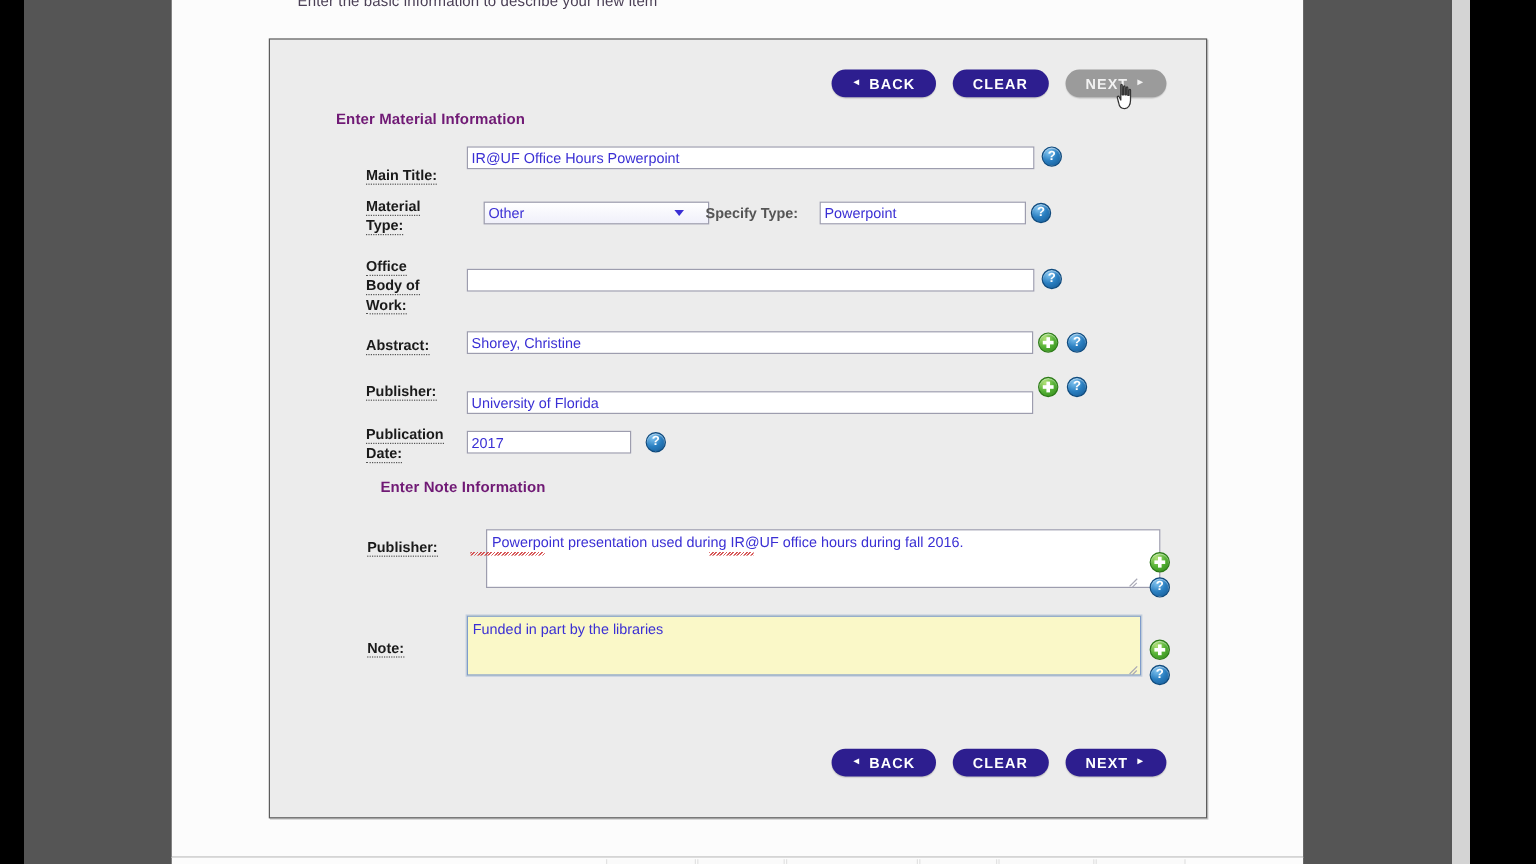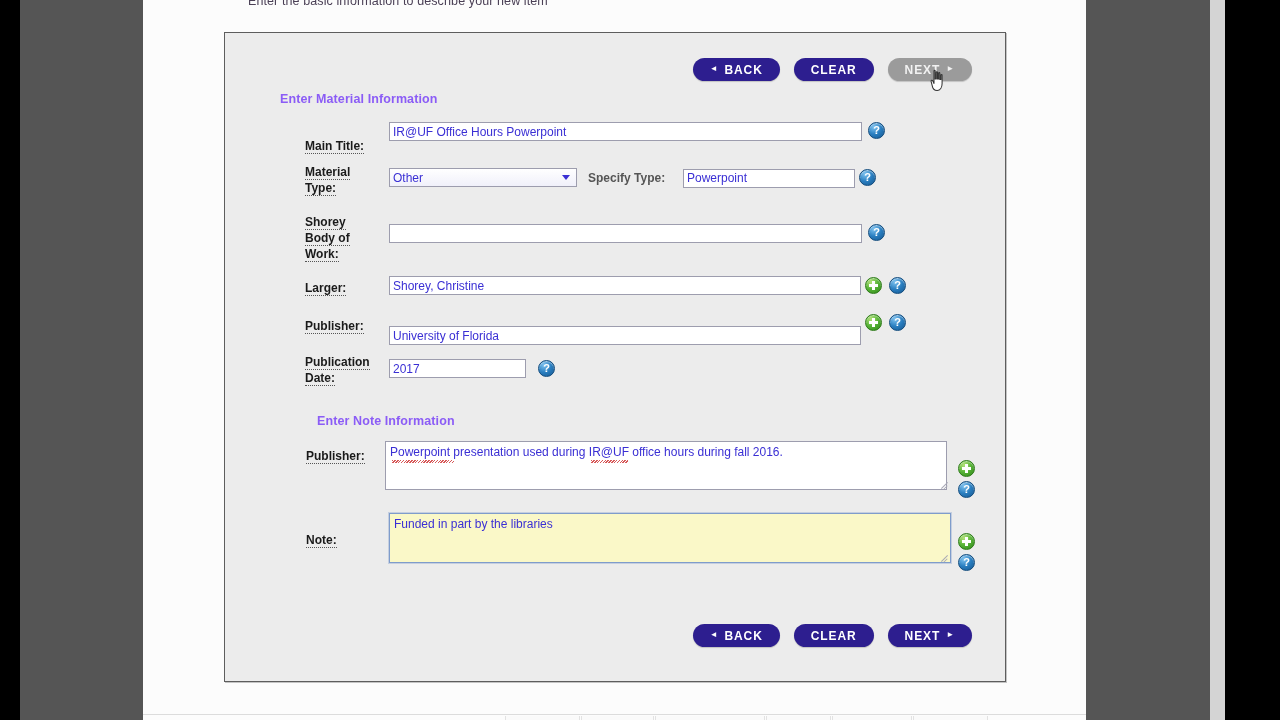--- a/index.html
+++ b/index.html
@@ -74,21 +74,21 @@
   }
   .btn.hover {
     background: #9b9b9b;
     color: #f2f2f2;
   }
   .btn .arrow { font-size: 8px; line-height: 1; position: relative; top: -.5px; }
 
   
   .section-title {
     position: absolute; left: 55px;
-    font-size: 12.5px; color: #8b5cf6; font-weight: bold;
+    font-size: 12.5px; color: #701a75; font-weight: bold;
     letter-spacing: .1px;
   }
 
   
   .row { position: absolute; left: 0; width: 100%; }
   .flabel {
     position: absolute;
     font-size: 12px; color: #1a1a1a; font-weight: bold;
     line-height: 14px;
     border-bottom: 1px dotted #555;
@@ -117,20 +117,21 @@
     padding: 0 3px;
     outline: none;
   }
   input.txt.empty { color: #3a2fd4; }
   select.sel {
     -webkit-appearance: none; appearance: none;
     background: linear-gradient(#ffffff, #f0f0fa);
     padding-right: 2px;
     color: #3a2fd4;
     cursor: pointer;
+    margin-left: 14px;
   }
   .sel-wrap { position: absolute; }
   .sel-arrow {
     position: absolute; right: 7px; top: 7px;
     width: 0; height: 0;
     border-left: 4px solid transparent;
     border-right: 4px solid transparent;
     border-top: 5px solid #3a2fd4;
     pointer-events: none;
   }
@@ -279,33 +280,33 @@
         <div style="position:absolute;left:458px;top:3px;">
           <input class="txt" style="position: relative; left: 0px; top: 0px; width: 172px;" value="Powerpoint">
         </div>
         <div class="ico help" style="left:634px; top:4px;">
           <span>?</span>
         </div>
       </div>
 
       <div class="row" style="top:182px;">
         <div class="flabel-wrap" style="left:80px; top:0px;">
-          <span>Shorey</span>
+          <span>Office</span>
           <span style="margin-top:1px;">Body of</span>
           <span style="margin-top:1px;">Work:</span>
         </div>
         <input class="txt empty" style="left: 164px; top: 9px; width: 473px;" value="">
         <div class="ico help" style="left:643px; top:9px;">
           <span>?</span>
         </div>
       </div>
 
       <div class="row" style="top:242px;">
         <div class="flabel-wrap" style="left:80px; top:6px;">
-          <span>Larger:</span>
+          <span>Abstract:</span>
         </div>
         <input class="txt" style="left: 164px; top: 1px; width: 472px;" value="Shorey, Christine">
         <div class="ico add" style="left:640px; top:2px;">
           <span class="plus"></span>
         </div>
         <div class="ico help" style="left:664px; top:2px;">
           <span>?</span>
         </div>
       </div>
 
@@ -326,27 +327,27 @@
         <div class="flabel-wrap" style="left:80px; top:0px;">
           <span>Publication</span>
           <span style="margin-top:1px;">Date:</span>
         </div>
         <input class="txt" style="left: 164px; top: 4px; width: 137px;" value="2017">
         <div class="ico help" style="left:313px; top:5px;">
           <span>?</span>
         </div>
       </div>
 
-      <div class="section-title" style="top:381px;padding-left:37px;">Enter Note Information</div>
+      <div class="section-title" style="top:366px;padding-left:37px;">Enter Note Information</div>
 
       <div class="row" style="top:408px;">
         <div class="flabel-wrap" style="left:81px; top:8px;">
           <span>Publisher:</span>
         </div>
-        <textarea class="ta" style="left: 160px; top: 0px; width: 562px; height: 49px;">Powerpoint presentation used during IR@UF office hours during fall 2016.</textarea>
+        <textarea class="ta" style="left: 180px; top: 0px; width: 562px; height: 49px;">Powerpoint presentation used during IR@UF office hours during fall 2016.</textarea>
         <div class="squiggle" style="left:167px; top:19px; width:62px;"></div>
         <div class="squiggle" style="left:366px; top:19px; width:37px;"></div>
         <div class="resize-grip" style="left:715px; top:38px;"></div>
         <div class="ico add" style="left:733px; top:19px;">
           <span class="plus"></span>
         </div>
         <div class="ico help" style="left:733px; top:40px;">
           <span>?</span>
         </div>
       </div>

